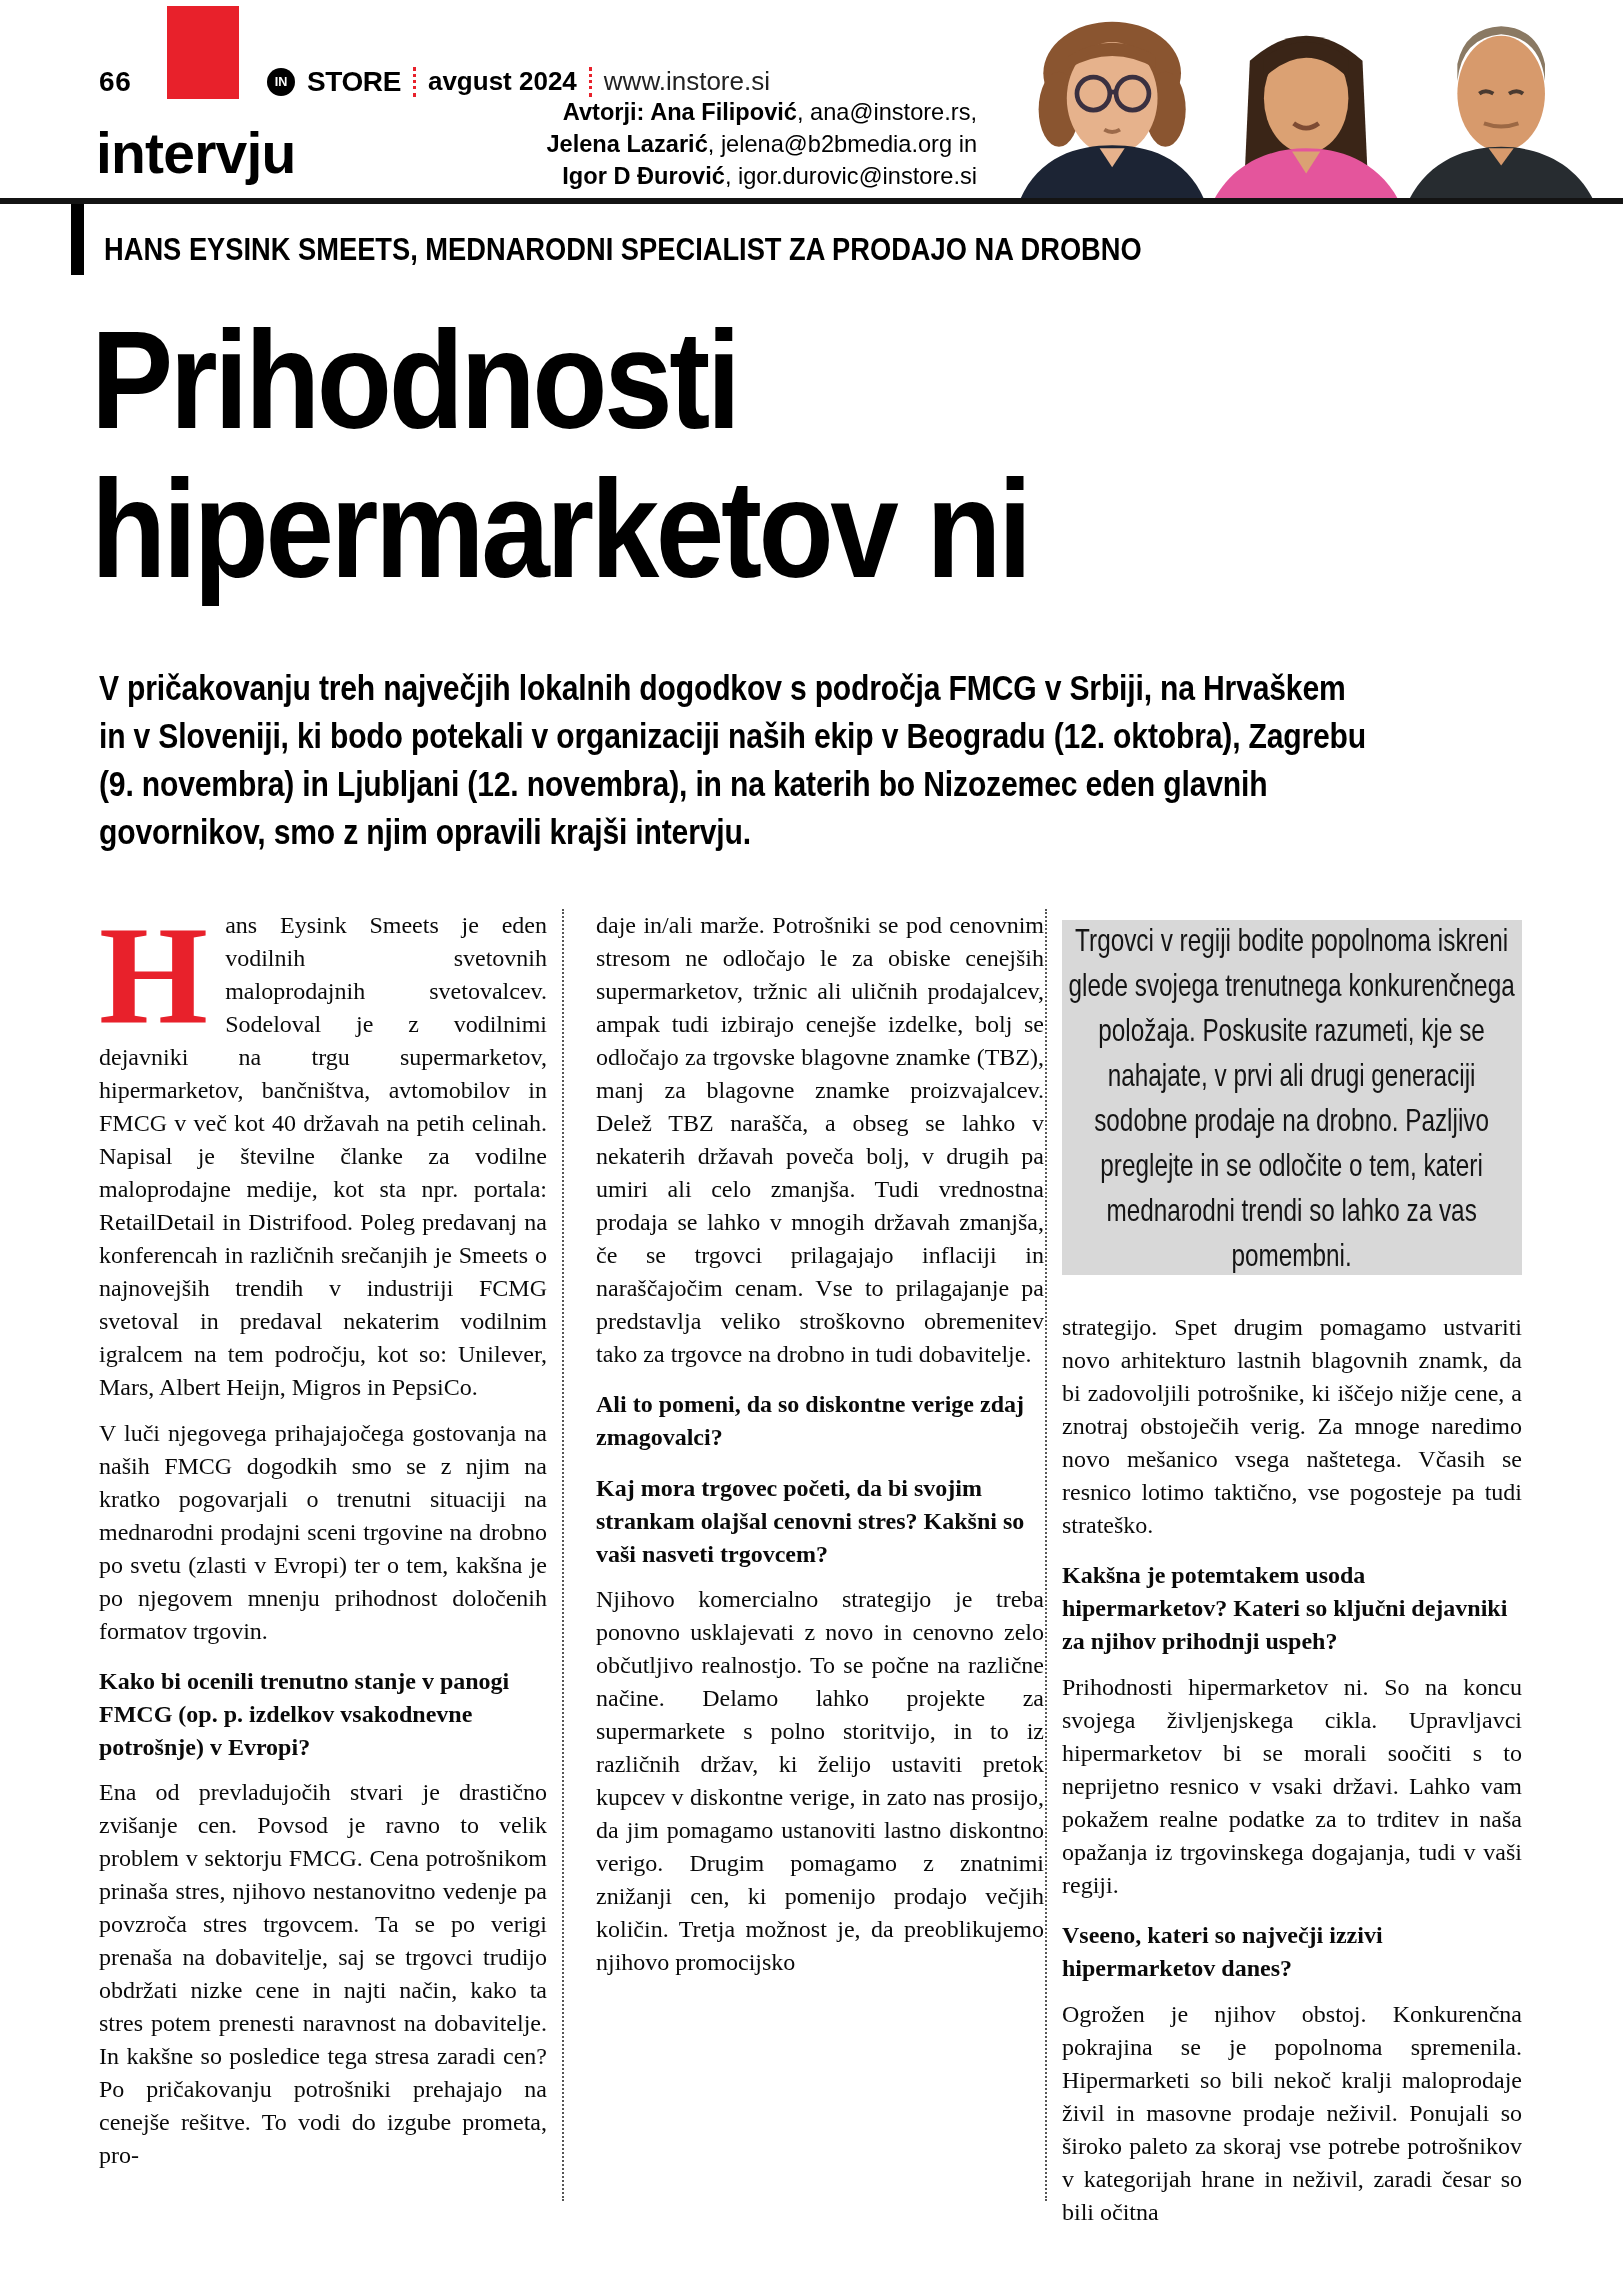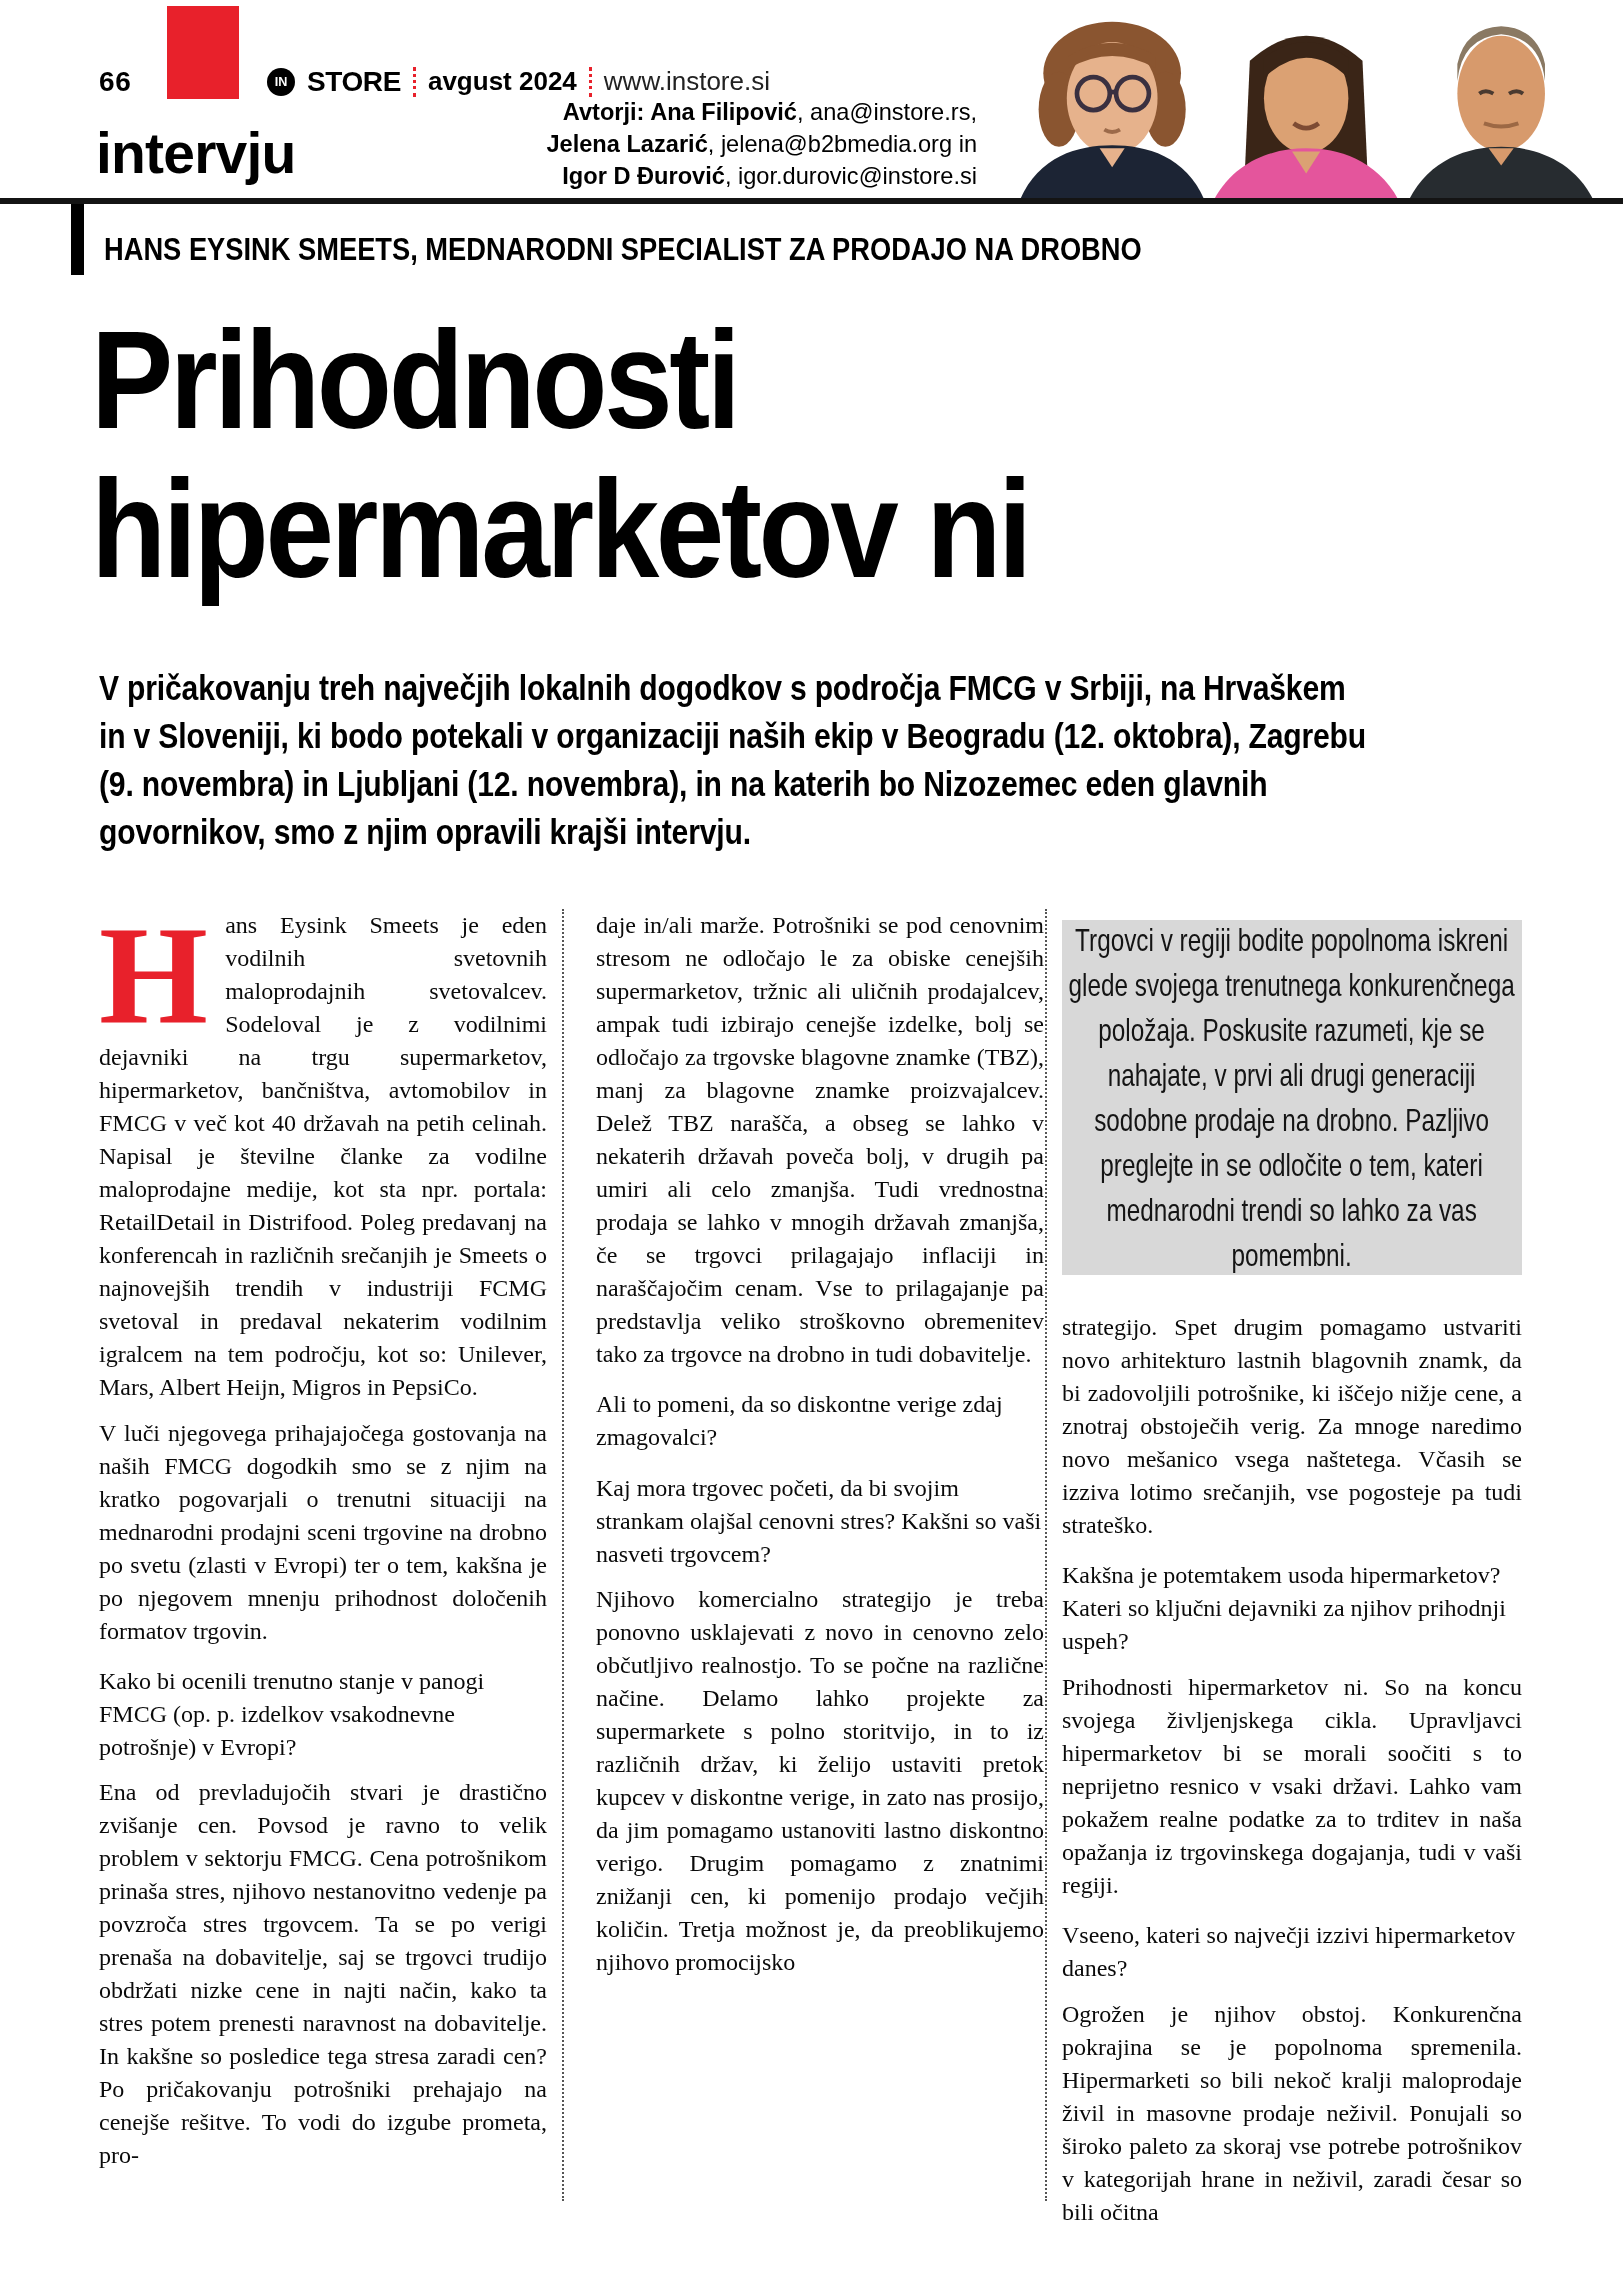--- a/index.html
+++ b/index.html
@@ -37,21 +37,21 @@
   
   .intro { position:absolute; left:99px; top:664px; width:1476px; font-size:35px; font-weight:700;
            line-height:48px; letter-spacing:-0.2px; transform:scaleX(0.86); transform-origin:left top; }
   
   .col { position:absolute; top:909px; width:448px; font-family:"Liberation Serif", serif;
          font-size:24px; line-height:33px; text-align:justify; color:#0a0a0a; }
   .col-1 { left:99px; }
   .col-2 { left:596px; }
   .col-3 { left:1062px; width:460px; }
   .col p { margin:0 0 12.6px 0; }
-  .col h3 { font-size:24px; line-height:33px; font-weight:400; margin:17.3px 0 12.6px 0; text-align:left; }
+  .col h3 { font-size:24px; line-height:33px; font-weight:700; margin:17.3px 0 12.6px 0; text-align:left; }
   .dropcap { float:left; color:#e8212b; font-weight:700; font-size:140px; line-height:116px;
              padding:7.9px 17.3px 0 0; font-family:"Liberation Serif", serif; }
   .vdivider { position:absolute; top:909px; height:1292px; width:0; border-left:2.4px dotted #555; }
   .vd-1 { left:562px; } .vd-2 { left:1045px; }
   
   .pullquote { background:#d8d8d8; width:460px; height:355px; margin:11px 0 36px 0;
                display:flex; align-items:center; justify-content:center;
                font-family:"Liberation Sans", sans-serif; }
   .pullquote-inner { width:132%; margin:0 -16%; transform:scaleX(0.76); text-align:center;
                      font-size:32px; line-height:45px; font-weight:400; color:#141414; }
@@ -145,21 +145,21 @@
     <p>daje in/ali marže. Potrošniki se pod cenovnim stresom ne odločajo le za obiske cenejših supermarketov, tržnic ali uličnih prodajalcev, ampak tudi izbirajo cenejše izdelke, bolj se odločajo za trgovske blagovne znamke (TBZ), manj za blagovne znamke proizvajalcev. Delež TBZ narašča, a obseg se lahko v nekaterih državah poveča bolj, v drugih pa umiri ali celo zmanjša. Tudi vrednostna prodaja se lahko v mnogih državah zmanjša, če se trgovci prilagajajo inflaciji in naraščajočim cenam. Vse to prilagajanje pa predstavlja veliko stroškovno obremenitev tako za trgovce na drobno in tudi dobavitelje.</p>
     <h3>Ali to pomeni, da so diskontne verige zdaj zmagovalci?</h3>
     <h3>Kaj mora trgovec početi, da bi svojim strankam olajšal cenovni stres? Kakšni so vaši nasveti trgovcem?</h3>
     <p>Njihovo komercialno strategijo je treba ponovno usklajevati z novo in cenovno zelo občutljivo realnostjo. To se počne na različne načine. Delamo lahko projekte za supermarkete s polno storitvijo, in to iz različnih držav, ki želijo ustaviti pretok kupcev v diskontne verige, in zato nas prosijo, da jim pomagamo ustanoviti lastno diskontno verigo. Drugim pomagamo z znatnimi znižanji cen, ki pomenijo prodajo večjih količin. Tretja možnost je, da preoblikujemo njihovo promocijsko</p>
   </div>
 
   <div class="col col-3">
     <div class="pullquote">
       <div class="pullquote-inner">Trgovci v regiji bodite popolnoma iskreni glede svojega trenutnega konkurenčnega položaja. Poskusite razumeti, kje se nahajate, v prvi ali drugi generaciji sodobne prodaje na drobno. Pazljivo preglejte in se odločite o tem, kateri mednarodni trendi so lahko za vas pomembni.</div>
     </div>
-    <p>strategijo. Spet drugim pomagamo ustvariti novo arhitekturo lastnih blagovnih znamk, da bi zadovoljili potrošnike, ki iščejo nižje cene, a znotraj obstoječih verig. Za mnoge naredimo novo mešanico vsega naštetega. Včasih se izziva lotimo srečanjih, vse pogosteje pa tudi strateško.</p>
+    <p>strategijo. Spet drugim pomagamo ustvariti novo arhitekturo lastnih blagovnih znamk, da bi zadovoljili potrošnike, ki iščejo nižje cene, a znotraj obstoječih verig. Za mnoge naredimo novo mešanico vsega naštetega. Včasih se resnico lotimo taktično, vse pogosteje pa tudi strateško.</p>
     <h3>Kakšna je potemtakem usoda hipermarketov? Kateri so ključni dejavniki za njihov prihodnji uspeh?</h3>
     <p>Prihodnosti hipermarketov ni. So na koncu svojega življenjskega cikla. Upravljavci hipermarketov bi se morali soočiti s to neprijetno resnico v vsaki državi. Lahko vam pokažem realne podatke za to trditev in naša opažanja iz trgovinskega dogajanja, tudi v vaši regiji.</p>
     <h3>Vseeno, kateri so največji izzivi hipermarketov danes?</h3>
     <p>Ogrožen je njihov obstoj. Konkurenčna pokrajina se je popolnoma spremenila. Hipermarketi so bili nekoč kralji maloprodaje živil in masovne prodaje neživil. Ponujali so široko paleto za skoraj vse potrebe potrošnikov v kategorijah hrane in neživil, zaradi česar so bili očitna</p>
   </div>
 
 </div>
 
 
 </body></html>

